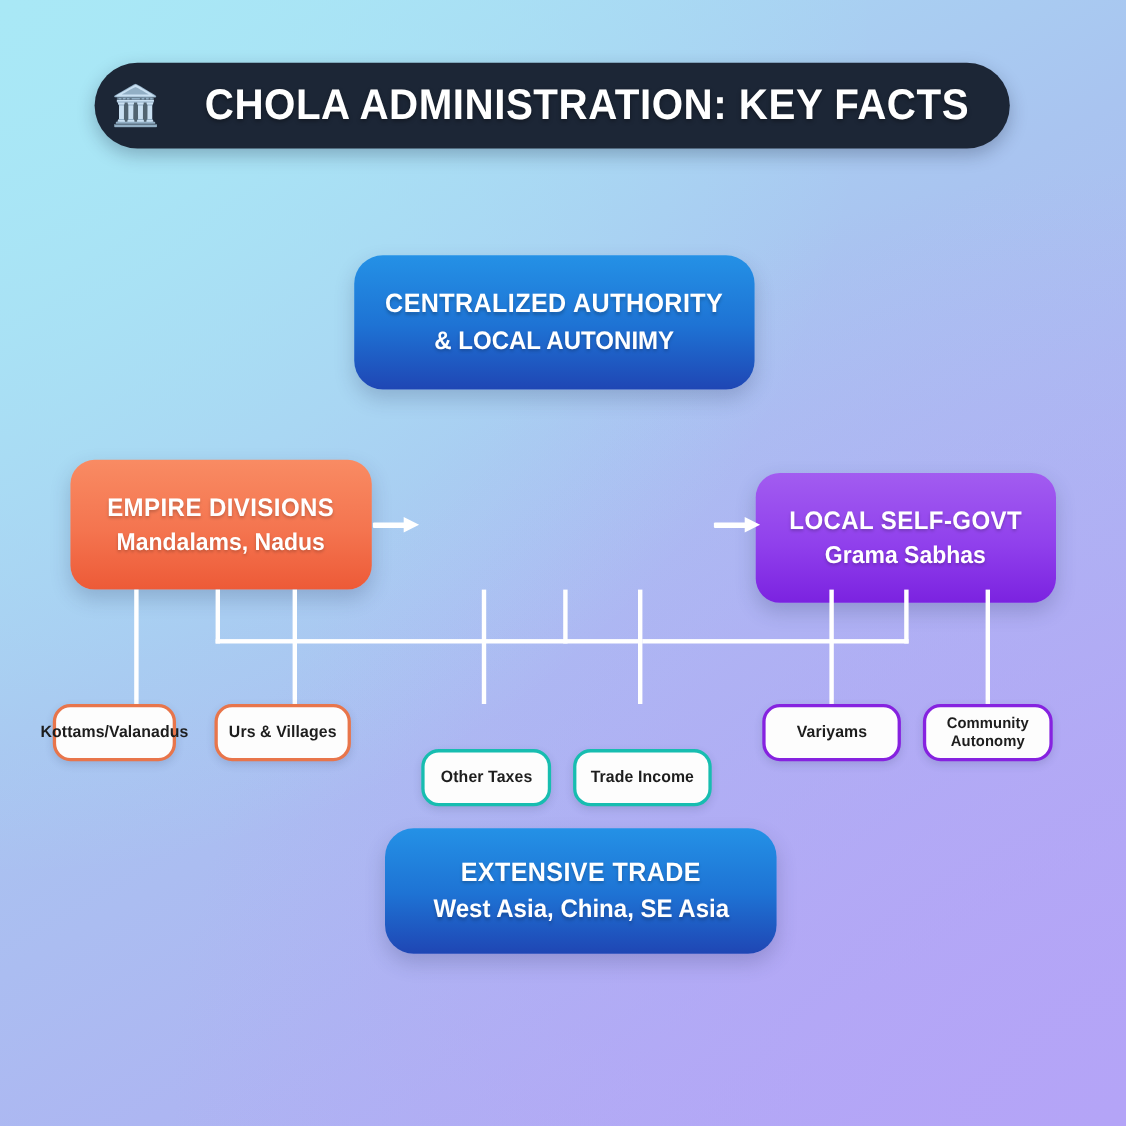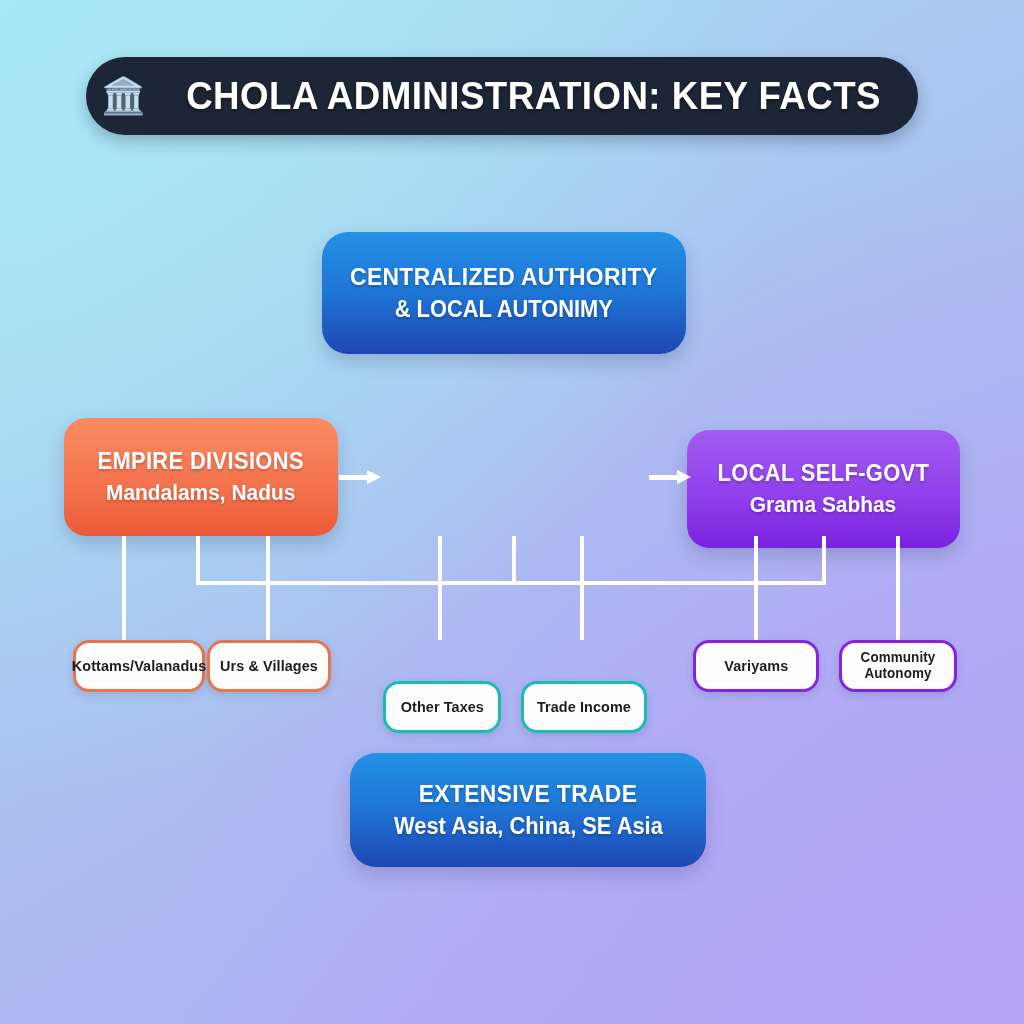--- a/index.html
+++ b/index.html
@@ -177,22 +177,22 @@
     line-height: 1.12;
     padding: 2px 7px;
     box-shadow: 0 3px 8px rgba(40,50,90,0.16);
   }
   .pill span { transform: scaleX(0.96); display: block; }
 
   .pill.orange { border-color: #e8754b; }
   .pill.teal   { border-color: #17bdb0; margin-top: 41px; }
   .pill.purple { border-color: #8622e0; }
 
-  #pill-0 { left: 48px;  width: 132px; margin-left: 25px; }
-  #pill-1 { left: 207px; width: 124px; }
+  #pill-0 { left: 48px;  width: 112px; }
+  #pill-1 { left: 195px; width: 124px; }
   #pill-2 { left: 383px; width: 118px; }
   #pill-3 { left: 521px; width: 126px; }
   #pill-4 { left: 693px; width: 126px; }
   #pill-5 { left: 839px; width: 118px; font-size: 14px; }
 </style>
 </head>
 <body>
 
 <div class="canvas">
 

